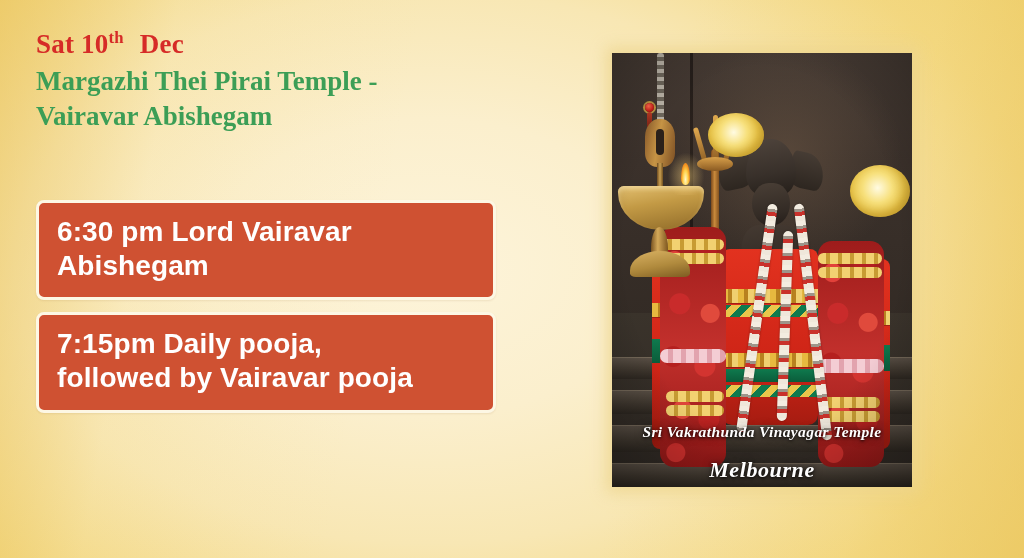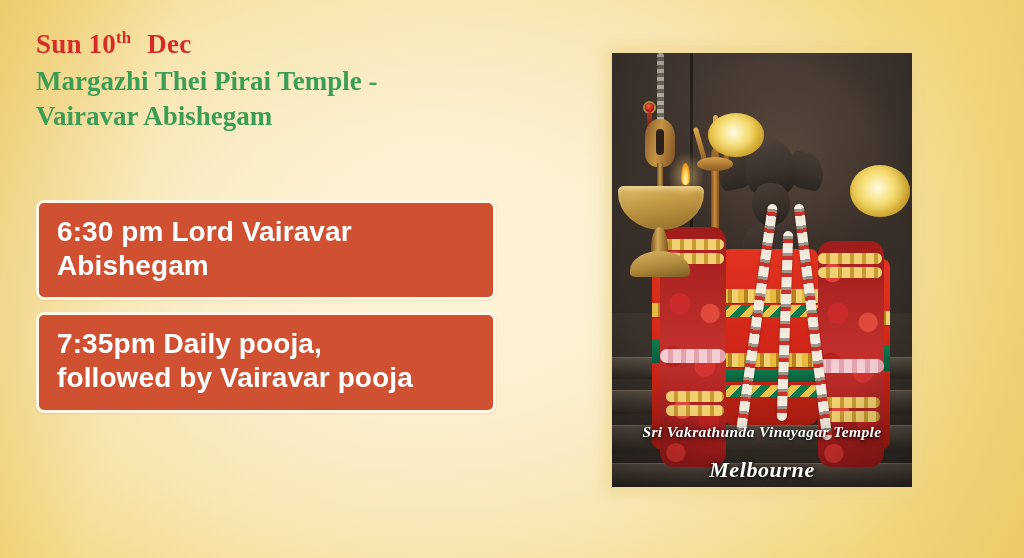--- a/index.html
+++ b/index.html
@@ -393,33 +393,33 @@
   #caption-temple { font-size: 15.5px; letter-spacing: 0.4px; white-space: nowrap; }
   #caption-city   { font-size: 22px; margin-top: 16px; letter-spacing: 0.6px; }
 </style>
 </head>
 <body>
 
 <div id="poster">
 
   <div id="header" class="layer">
     <div id="date-line">
-      <span>Sun 10</span><span class="sup">th</span><span class="gap"></span><span>Dec</span>
+      <span>Sat 10</span><span class="sup">th</span><span class="gap"></span><span>Dec</span>
     </div>
     <div id="festival-line">Margazhi  Thei Pirai Temple - Vairavar Abishegam</div>
   </div>
 
   <div id="schedule" class="layer">
 
     <div class="sched-box">
       <div class="sched-text">6:30 pm Lord Vairavar Abishegam</div>
     </div>
 
     <div class="sched-box">
-      <div class="sched-text">7:35pm Daily pooja,
+      <div class="sched-text">7:15pm Daily pooja,
 followed by Vairavar pooja</div>
     </div>
 
 
   </div>
 
   <div id="photo-frame" class="layer">
     <div id="photo">
 
       <div class="wall"></div>

